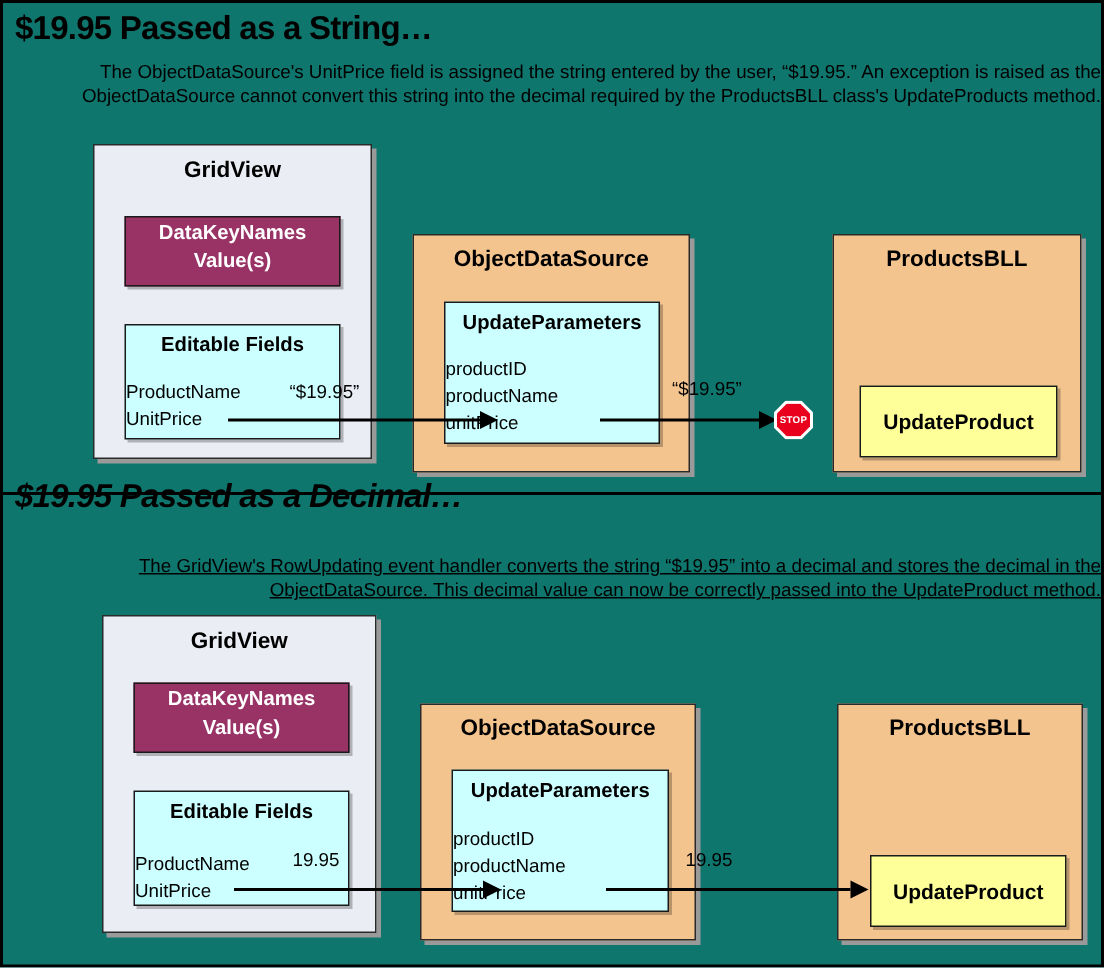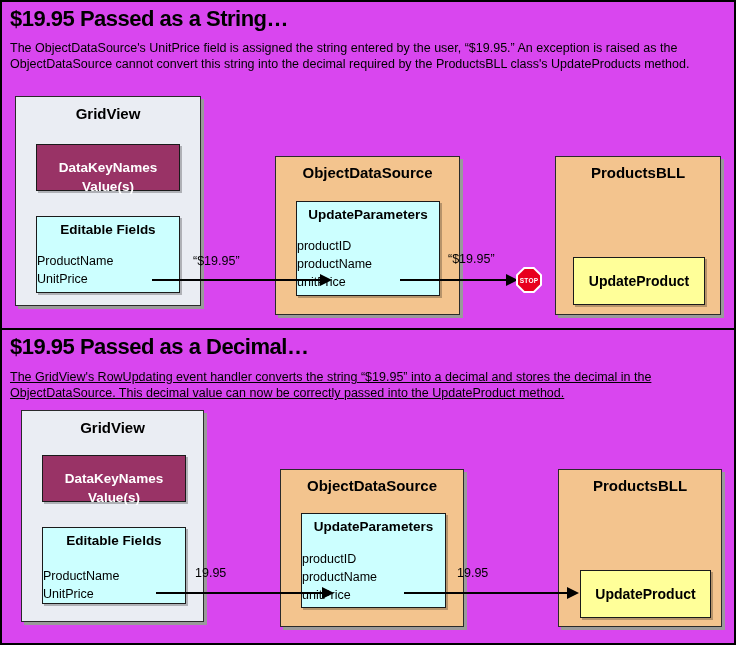--- a/index.html
+++ b/index.html
@@ -1,47 +1,47 @@
 <!DOCTYPE html>
 <html style="--gridview_fill: #EAEDF3; --magenta: #993366; --orange: #F3C48E; --cyan: #CCFFFF; --yellow: #FFFF99; --stop_red: #E8001D;"><head>
 <meta charset="utf-8">
 <style>
   html,body{margin:0;padding:0;background:#fff;}
   #stage{
     position:relative;width:736px;height:645px;box-sizing:border-box;
-    border:2px solid #000;background:#d946ef;overflow:hidden;
+    border:2px solid #000;background:#0f766e;overflow:hidden;
     font-family:"Liberation Sans",sans-serif;color:#000;
   }
   .panel-title{
     position:absolute;margin:0;font-size:22px;font-weight:bold;
     letter-spacing:-0.5px;white-space:nowrap;
   }
   .panel-desc{
-    position:absolute;margin:0;font-size:12.5px;line-height:16px;width:724px;
+    position:absolute;margin:0;font-size:12.5px;line-height:16px;width:724px;text-align:right;
   }
   .divider{position:absolute;left:0;width:736px;height:2px;background:#000;}
   .bigbox{
     position:absolute;box-sizing:border-box;border:1px solid #2a2a2a;
     box-shadow:3px 3px 0 #9a9a9a;
   }
-  .bigbox.gv{background:var(--gridview_fill);}
+  .bigbox.gv{background:var(--gridview_fill);margin-left:47px;}
   .bigbox.or{background:var(--orange);}
   .bigbox-title{
     position:absolute;left:0;right:0;text-align:center;
     font-size:15px;font-weight:bold;
   }
   .innerbox{
     position:absolute;box-sizing:border-box;border:1px solid #1a1a1a;
     box-shadow:2px 2px 0 rgba(0,0,0,0.25);text-align:center;
   }
   .innerbox.mag{background:var(--magenta);color:#fff;}
   .innerbox.cy{background:var(--cyan);}
   .innerbox.ye{background:var(--yellow);}
   .dk-line{font-size:13.5px;font-weight:bold;line-height:19px;}
-  .datakey{padding-top:13px;}
+  .datakey{padding-top:0;}
   .sub-title{
     position:absolute;left:0;right:0;top:5px;text-align:center;
     font-size:13.5px;font-weight:bold;
   }
   .items{
     position:absolute;left:0;right:0;text-align:left;
     font-size:12.5px;line-height:18px;
   }
   .method-box{
     display:flex;align-items:center;justify-content:center;
@@ -119,21 +119,21 @@
     <div class="arrow-label" style="left:446px;top:250px;">“$19.95”</div>
 
     <div class="stop-sign" style="left:514px;top:265px;">
       <div class="stop-inner">STOP</div>
     </div>
   </section>
 
   <div class="divider" style="top:326px;"></div>
 
   <section>
-    <h1 class="panel-title" style="left:8px;top:332px;">$19.95 Passed as a Decimal…</h1>
+    <h1 class="panel-title" style="left:8px;top:316px;font-style:italic;">$19.95 Passed as a Decimal…</h1>
     <p class="panel-desc" style="left:8px;top:367px;text-decoration:underline;">The GridView's RowUpdating event handler converts the string “$19.95” into a decimal and stores the decimal in the ObjectDataSource. This decimal value can now be correctly passed into the UpdateProduct method.</p>
 
     <div class="bigbox gv" style="left:19px;top:408px;width:183px;height:212px;">
       <div class="bigbox-title" style="top:8px;">GridView</div>
       <div class="innerbox mag datakey" style="left:20px;top:44px;width:144px;height:47px;">
         <div class="dk-line">DataKeyNames</div>
         <div class="dk-line">Value(s)</div>
       </div>
       <div class="innerbox cy" style="left:20px;top:116px;width:144px;height:77px;">
         <div class="sub-title">Editable Fields</div>

